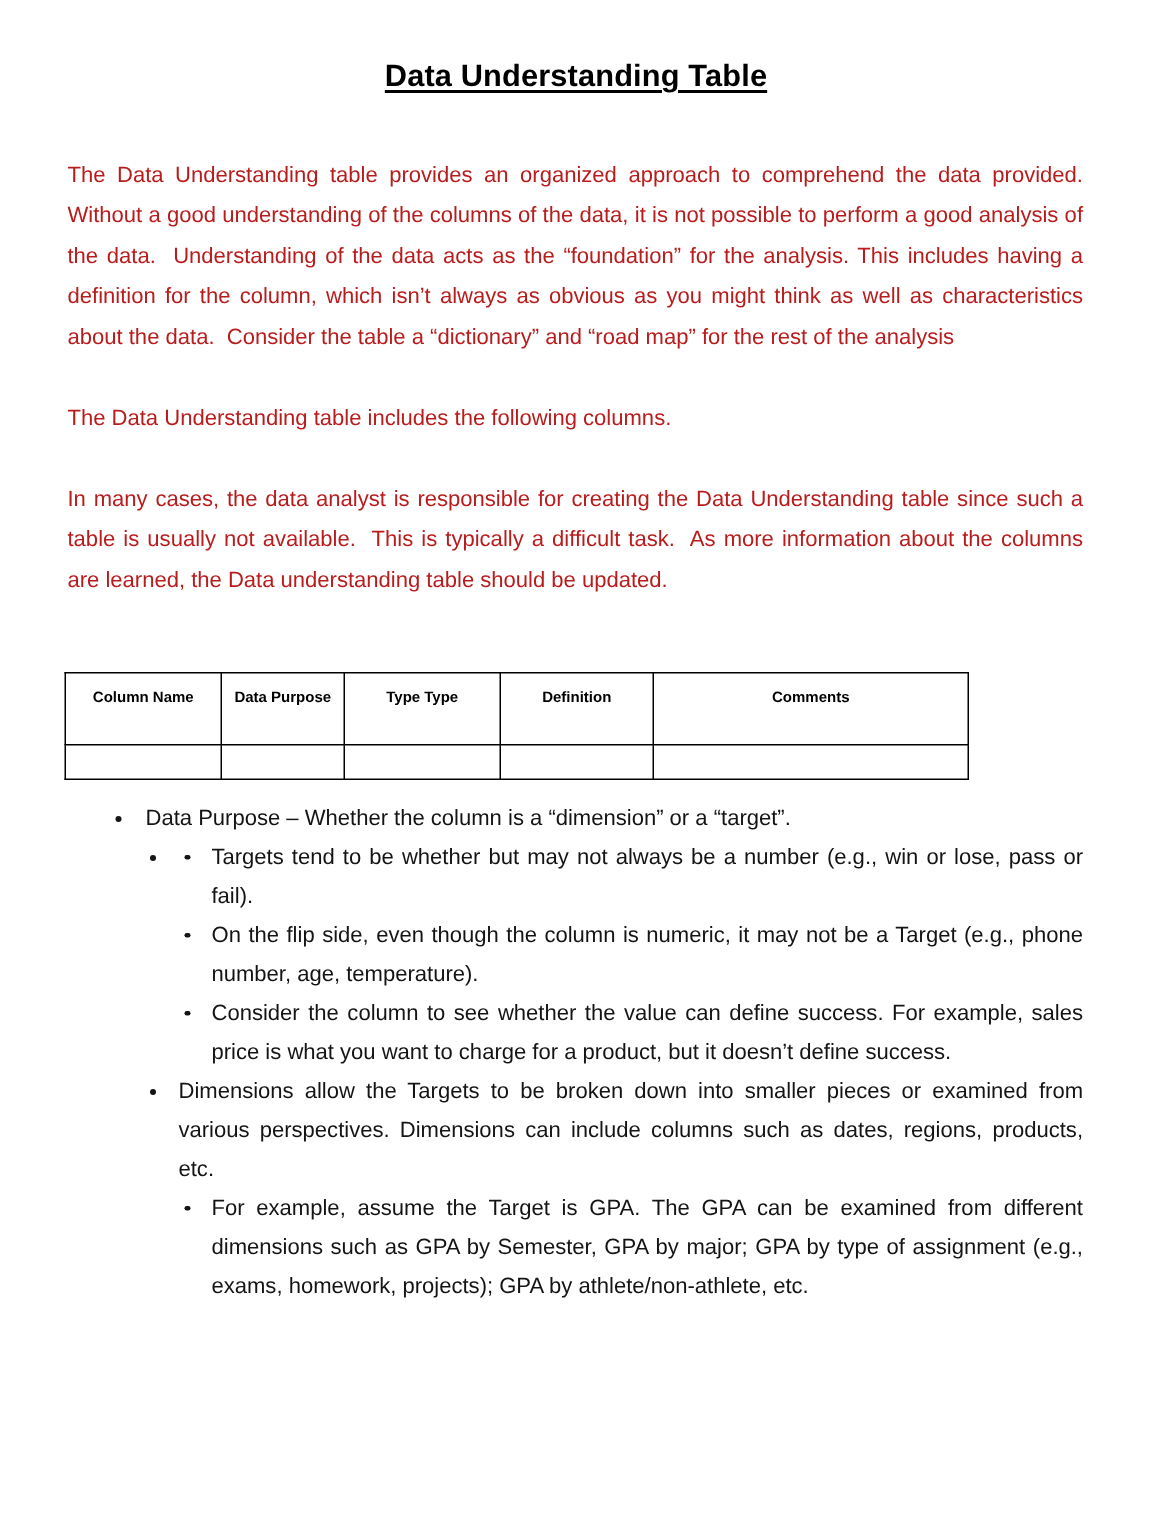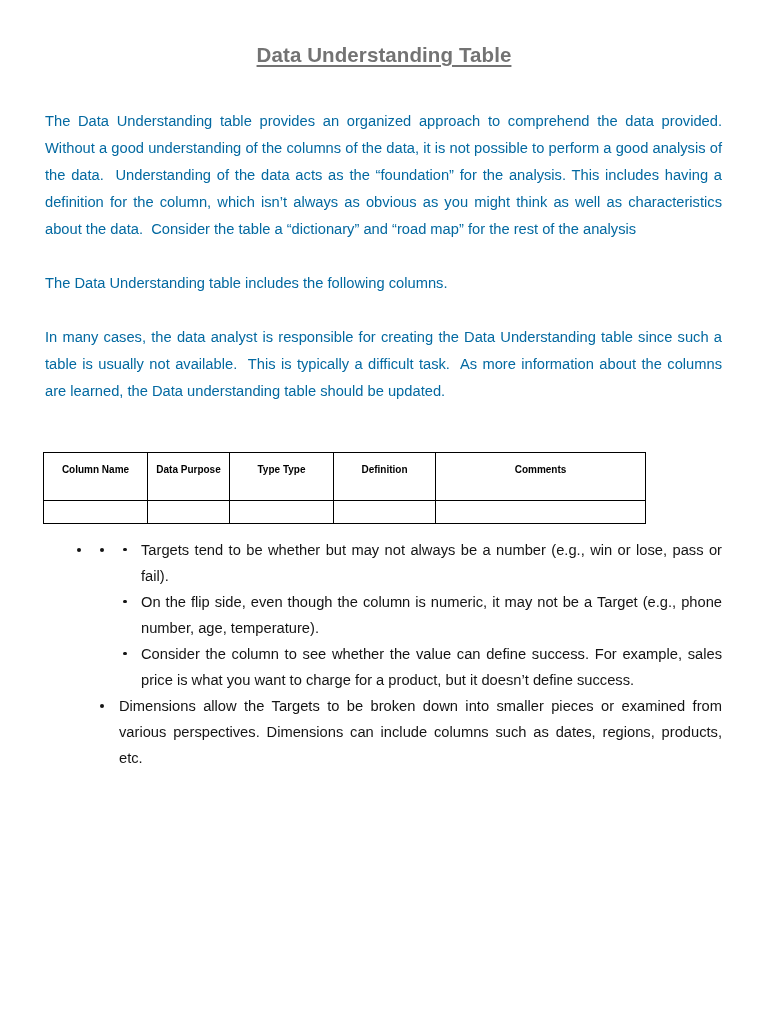--- a/index.html
+++ b/index.html
@@ -26,38 +26,38 @@
 
   
   .doc-title {
     text-align: center;
     font-family: "Liberation Sans", "DejaVu Sans", sans-serif;
     font-weight: bold;
     font-size: 20.5px;
     letter-spacing: 0.1px;
     text-decoration: underline;
     text-underline-offset: 3px;
-    margin: 0;
-    padding-top: 44px;
+    margin: 12px;
+    padding-top: 28px;
     line-height: 1.1;
-    color: #737373;
+    color: #000000;
   }
 
   
   .body-wrap {
     margin: 0 46px 0 45px;
   }
   p.para {
     font-family: "Liberation Sans", "DejaVu Sans", sans-serif;
     font-size: 14.7px;
     line-height: 27px;
     text-align: justify;
     text-justify: inter-word;
     margin: 0;
-    color: #0369a1;
+    color: #b91c1c;
     white-space: pre-wrap;
   }
   p.para.first { margin-top: 41px; }
   p.para.second { margin-top: 27px; }
   p.para.third { margin-top: 27px; text-align: left; }
 
   
   .table-zone {
     margin-top: 47px;
     padding-left: 43px;
@@ -190,20 +190,21 @@
           <td class="empty-cell"></td>
         </tr>
       </tbody>
     </table>
   </div>
 
   <ul class="bullets lvl1">
 
 
     <li>
+      <span class="li-text">Data Purpose – Whether the column is a “dimension” or a “target”.</span>
 
       <ul class="bullets lvl2">
 
         <li>
 
           <ul class="bullets lvl3">
             <li>
               <span class="li-text">Targets tend to be whether but may not always be a number (e.g., win or lose, pass or fail).</span>
             </li>
             <li>
@@ -211,19 +212,24 @@
             </li>
             <li>
               <span class="li-text">Consider the column to see whether the value can define success.   For example, sales price is what you want to charge for a product, but it doesn’t define success.</span>
             </li>
           </ul>
         </li>
 
         <li>
           <span class="li-text">Dimensions allow the Targets to be broken down into smaller pieces or examined from various perspectives.   Dimensions can include columns such as dates, regions, products, etc.</span>
 
+          <ul class="bullets lvl3">
+            <li>
+              <span class="li-text">For example, assume the Target is GPA.   The GPA can be examined from different dimensions such as GPA by Semester, GPA by major; GPA by type of assignment (e.g., exams, homework, projects); GPA by athlete/non-athlete, etc.</span>
+            </li>
+          </ul>
         </li>
 
       </ul>
     </li>
   </ul>
 
 </div>
 
 </body></html>

